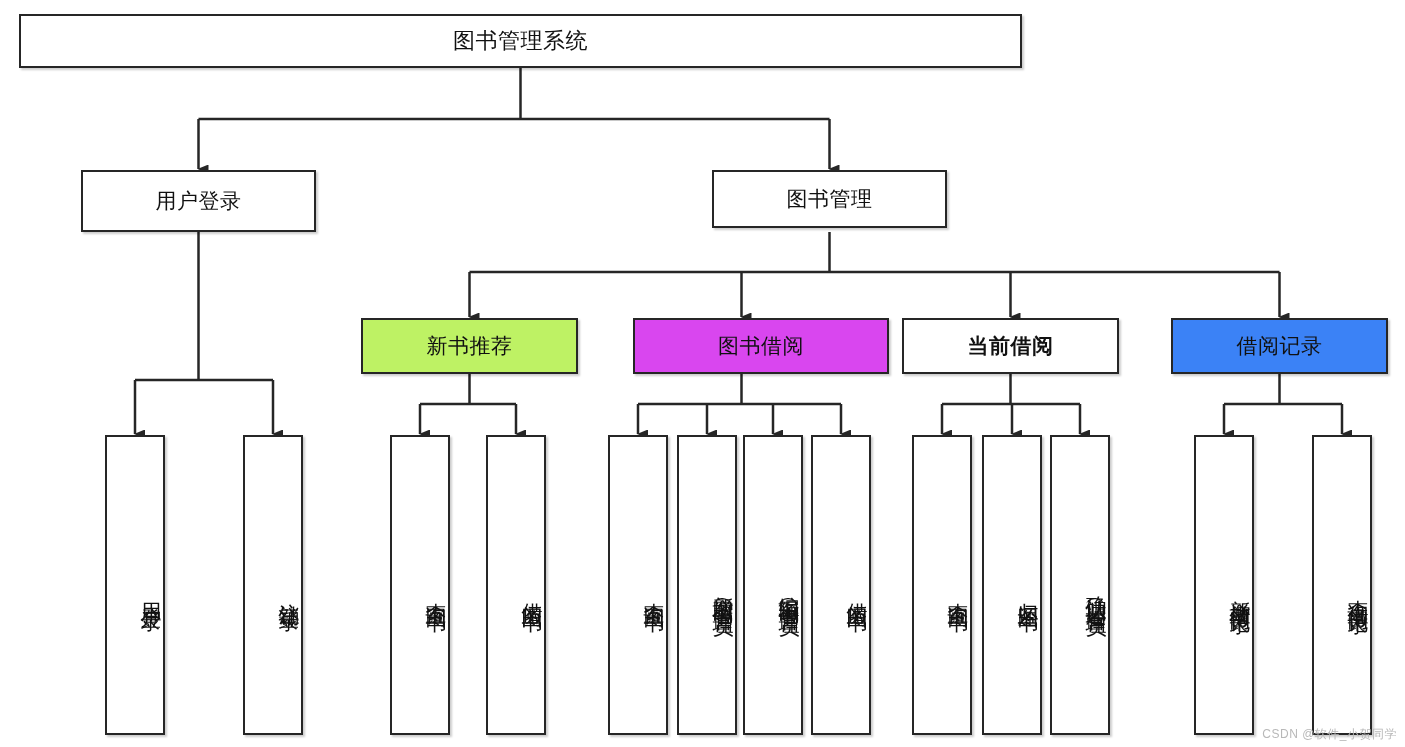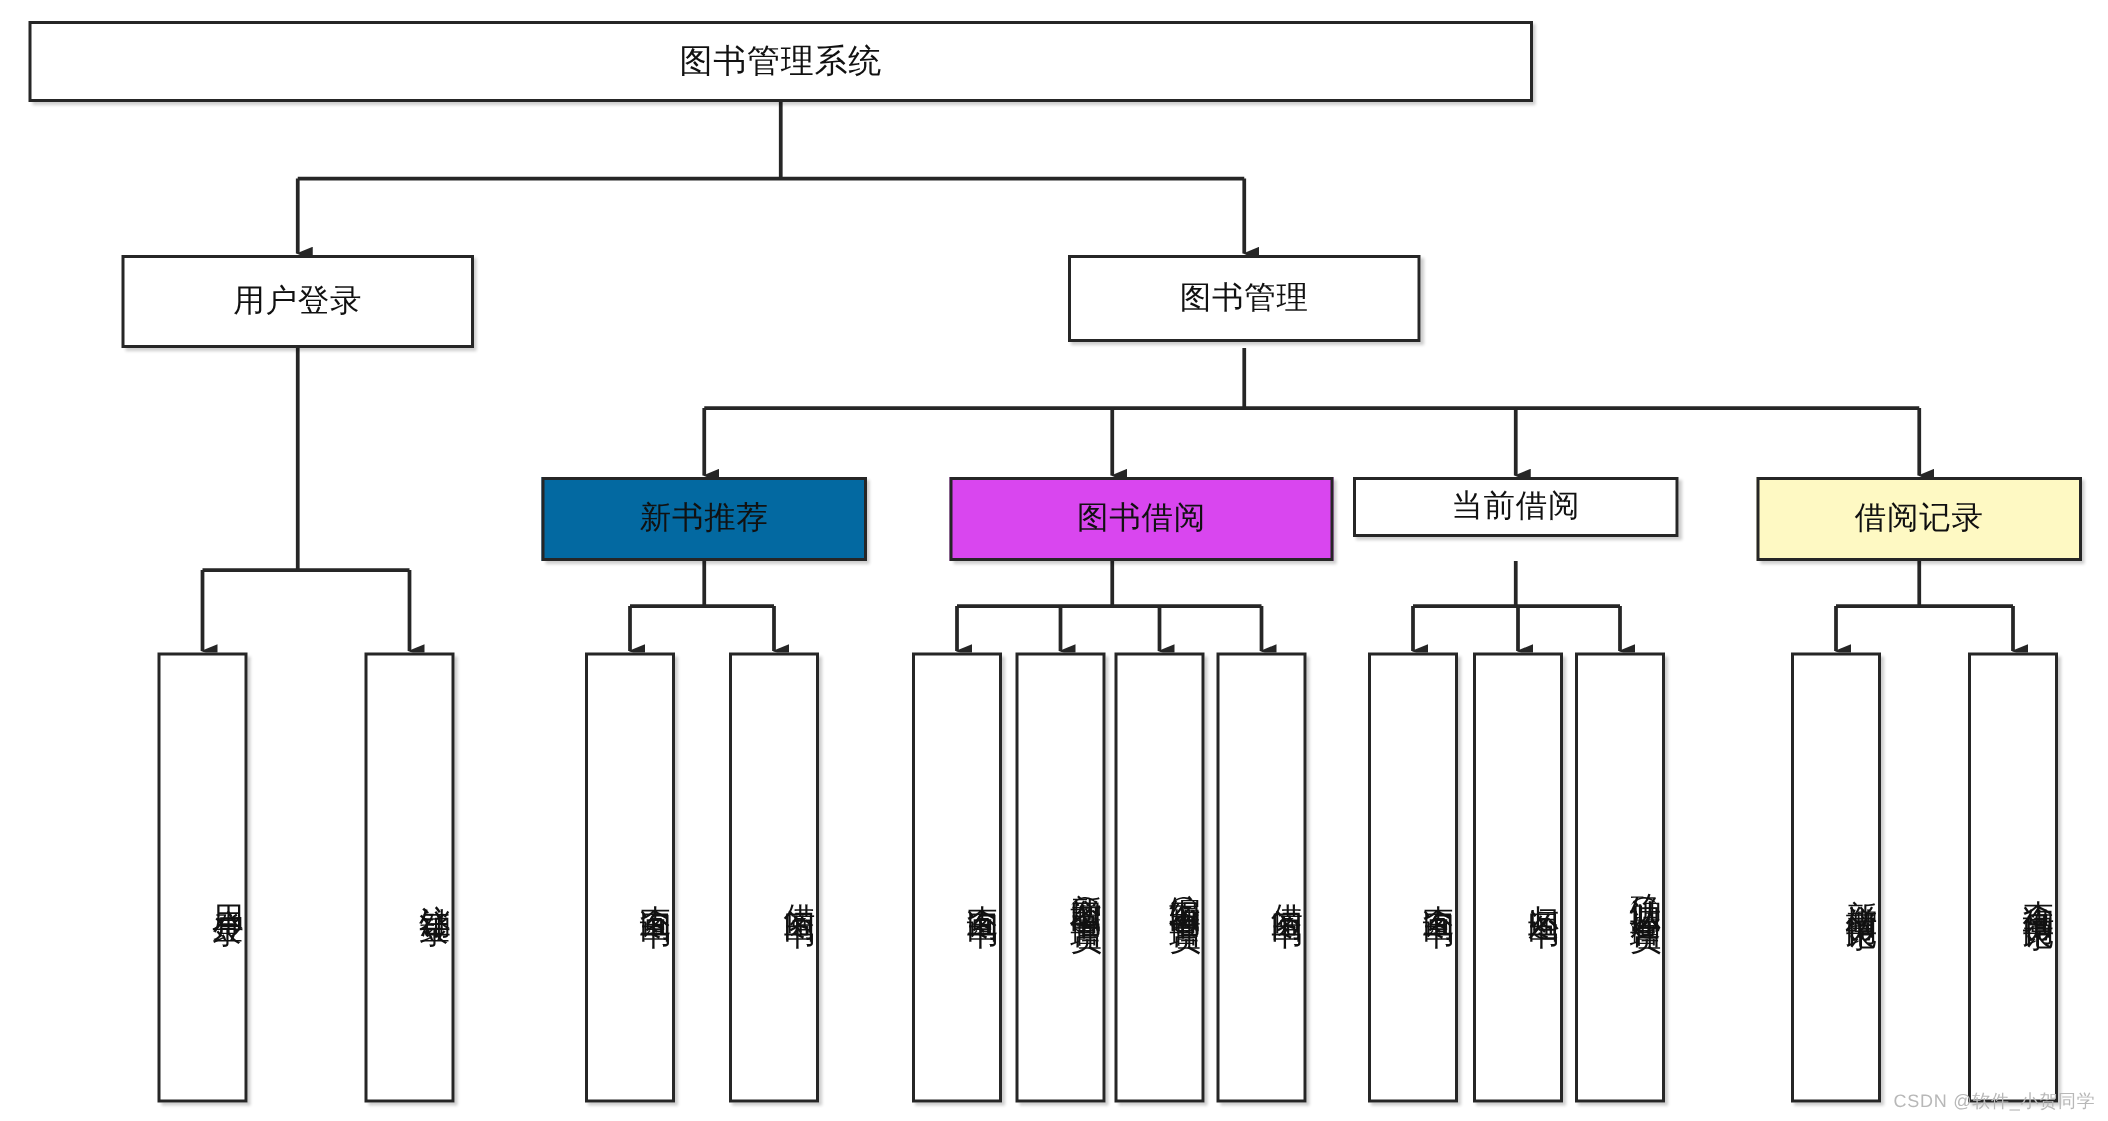--- a/index.html
+++ b/index.html
@@ -121,30 +121,30 @@
   <div id="node-layer">
       <div class="node horizontal root" id="node-root" style="left: 19px; top: 14px; width: 1003px; height: 54px; border-color: rgb(38, 38, 38); background: rgb(255, 255, 255); color: rgb(17, 17, 17);">
         <span class="node-label">图书管理系统</span>
       </div>
       <div class="node horizontal" id="node-user-login" style="left: 81px; top: 170px; width: 235px; height: 62px; border-color: rgb(38, 38, 38); background: rgb(255, 255, 255); color: rgb(17, 17, 17);">
         <span class="node-label">用户登录</span>
       </div>
       <div class="node horizontal" id="node-book-manage" style="left: 712px; top: 170px; width: 235px; height: 58px; border-color: rgb(38, 38, 38); background: rgb(255, 255, 255); color: rgb(17, 17, 17);">
         <span class="node-label">图书管理</span>
       </div>
-      <div class="node horizontal" id="node-new-book-rec" style="left: 361px; top: 318px; width: 217px; height: 56px; border-color: rgb(38, 38, 38); background: #0369a1; color: rgb(17, 17, 17); text-align: center;">
+      <div class="node horizontal" id="node-new-book-rec" style="left: 361px; top: 318px; width: 217px; height: 56px; border-color: rgb(38, 38, 38); background: #bef264; color: rgb(17, 17, 17); text-align: center;">
         <span class="node-label">新书推荐</span>
       </div>
       <div class="node horizontal" id="node-book-borrow" style="left: 633px; top: 318px; width: 256px; height: 56px; border-color: rgb(38, 38, 38); background: #d946ef; color: rgb(17, 17, 17);">
         <span class="node-label">图书借阅</span>
       </div>
-      <div class="node horizontal" id="node-current-borrow" style="left: 902px; top: 318px; width: 217px; height: 40px; border-color: rgb(38, 38, 38); background: rgb(255, 255, 255); color: rgb(17, 17, 17);">
+      <div class="node horizontal" id="node-current-borrow" style="left: 902px; top: 318px; width: 217px; height: 56px; border-color: rgb(38, 38, 38); background: rgb(255, 255, 255); color: rgb(17, 17, 17); font-weight: bold;">
         <span class="node-label">当前借阅</span>
       </div>
-      <div class="node horizontal" id="node-borrow-record" style="left: 1171px; top: 318px; width: 217px; height: 56px; border-color: rgb(38, 38, 38); background: #fef9c3; color: rgb(17, 17, 17);">
+      <div class="node horizontal" id="node-borrow-record" style="left: 1171px; top: 318px; width: 217px; height: 56px; border-color: rgb(38, 38, 38); background: #3b82f6; color: rgb(17, 17, 17);">
         <span class="node-label">借阅记录</span>
       </div>
       <div class="node vertical" id="node-leaf-user-login" style="left: 105px; top: 435px; width: 60px; height: 300px; border-color: rgb(38, 38, 38); background: rgb(255, 255, 255); color: rgb(17, 17, 17);">
         <span class="node-label">用户登录</span>
       </div>
       <div class="node vertical" id="node-leaf-logout" style="left: 243px; top: 435px; width: 60px; height: 300px; border-color: rgb(38, 38, 38); background: rgb(255, 255, 255); color: rgb(17, 17, 17);">
         <span class="node-label">注销登录</span>
       </div>
       <div class="node vertical" id="node-leaf-query-1" style="left: 390px; top: 435px; width: 60px; height: 300px; border-color: rgb(38, 38, 38); background: rgb(255, 255, 255); color: rgb(17, 17, 17);">
         <span class="node-label">查询图书</span>

